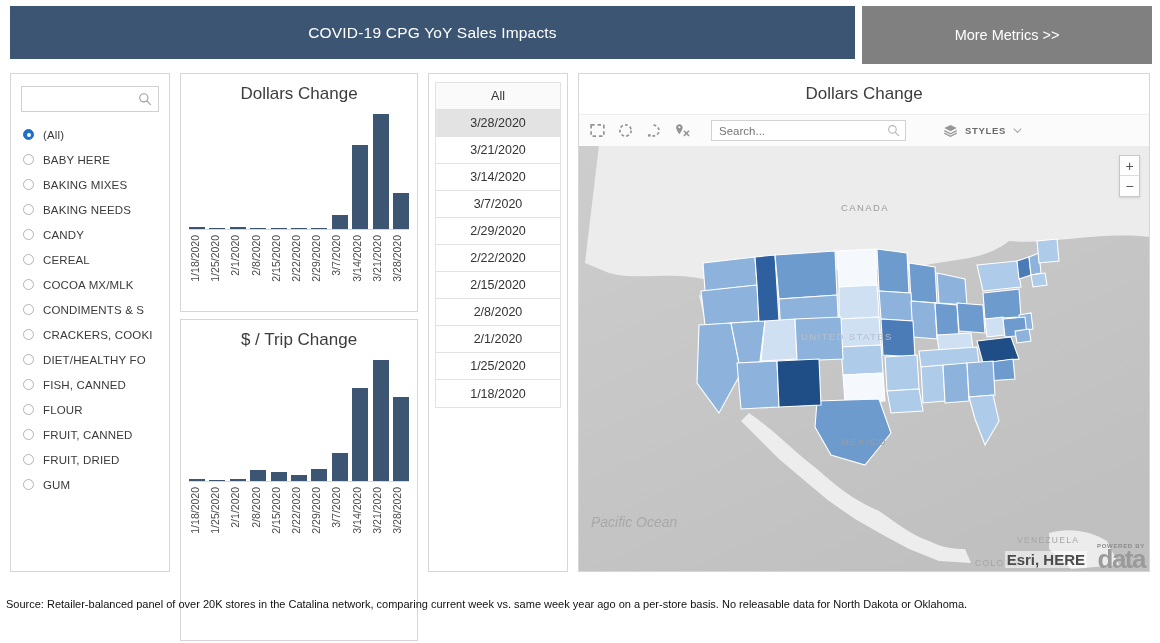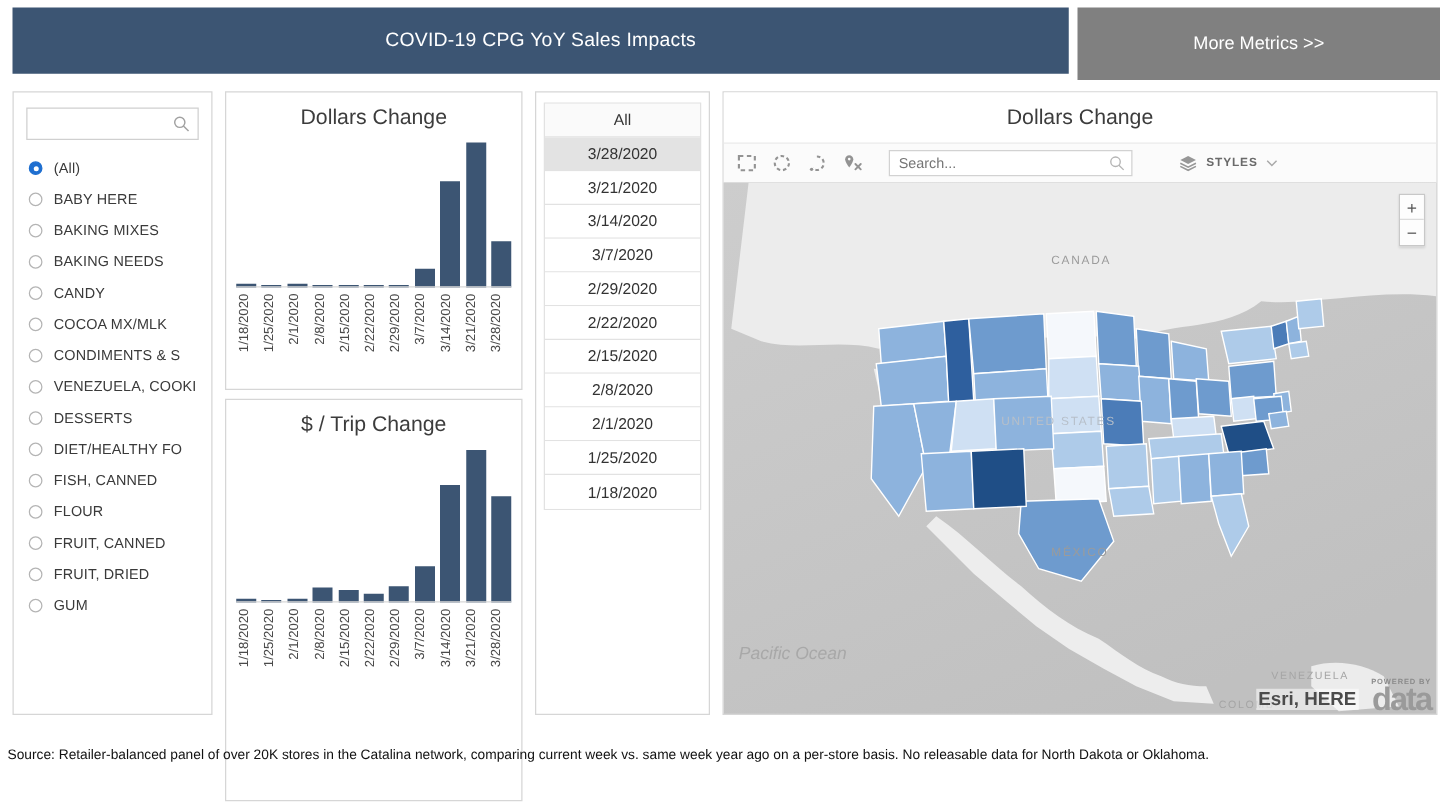--- a/index.html
+++ b/index.html
@@ -177,33 +177,33 @@
         <div class="cat-item">
           <span class="radio"></span>
           <span>BAKING NEEDS</span>
         </div>
         <div class="cat-item">
           <span class="radio"></span>
           <span>CANDY</span>
         </div>
         <div class="cat-item">
           <span class="radio"></span>
+          <span>CEREAL</span>
+        </div>
+        <div class="cat-item">
+          <span class="radio"></span>
           <span>COCOA MX/MLK</span>
         </div>
         <div class="cat-item">
           <span class="radio"></span>
           <span>CONDIMENTS &amp; S</span>
         </div>
         <div class="cat-item">
           <span class="radio"></span>
-          <span>VENEZUELA, COOKI</span>
-        </div>
-        <div class="cat-item">
-          <span class="radio"></span>
-          <span>DESSERTS</span>
+          <span>CRACKERS, COOKI</span>
         </div>
         <div class="cat-item">
           <span class="radio"></span>
           <span>DIET/HEALTHY FO</span>
         </div>
         <div class="cat-item">
           <span class="radio"></span>
           <span>FISH, CANNED</span>
         </div>
         <div class="cat-item">

